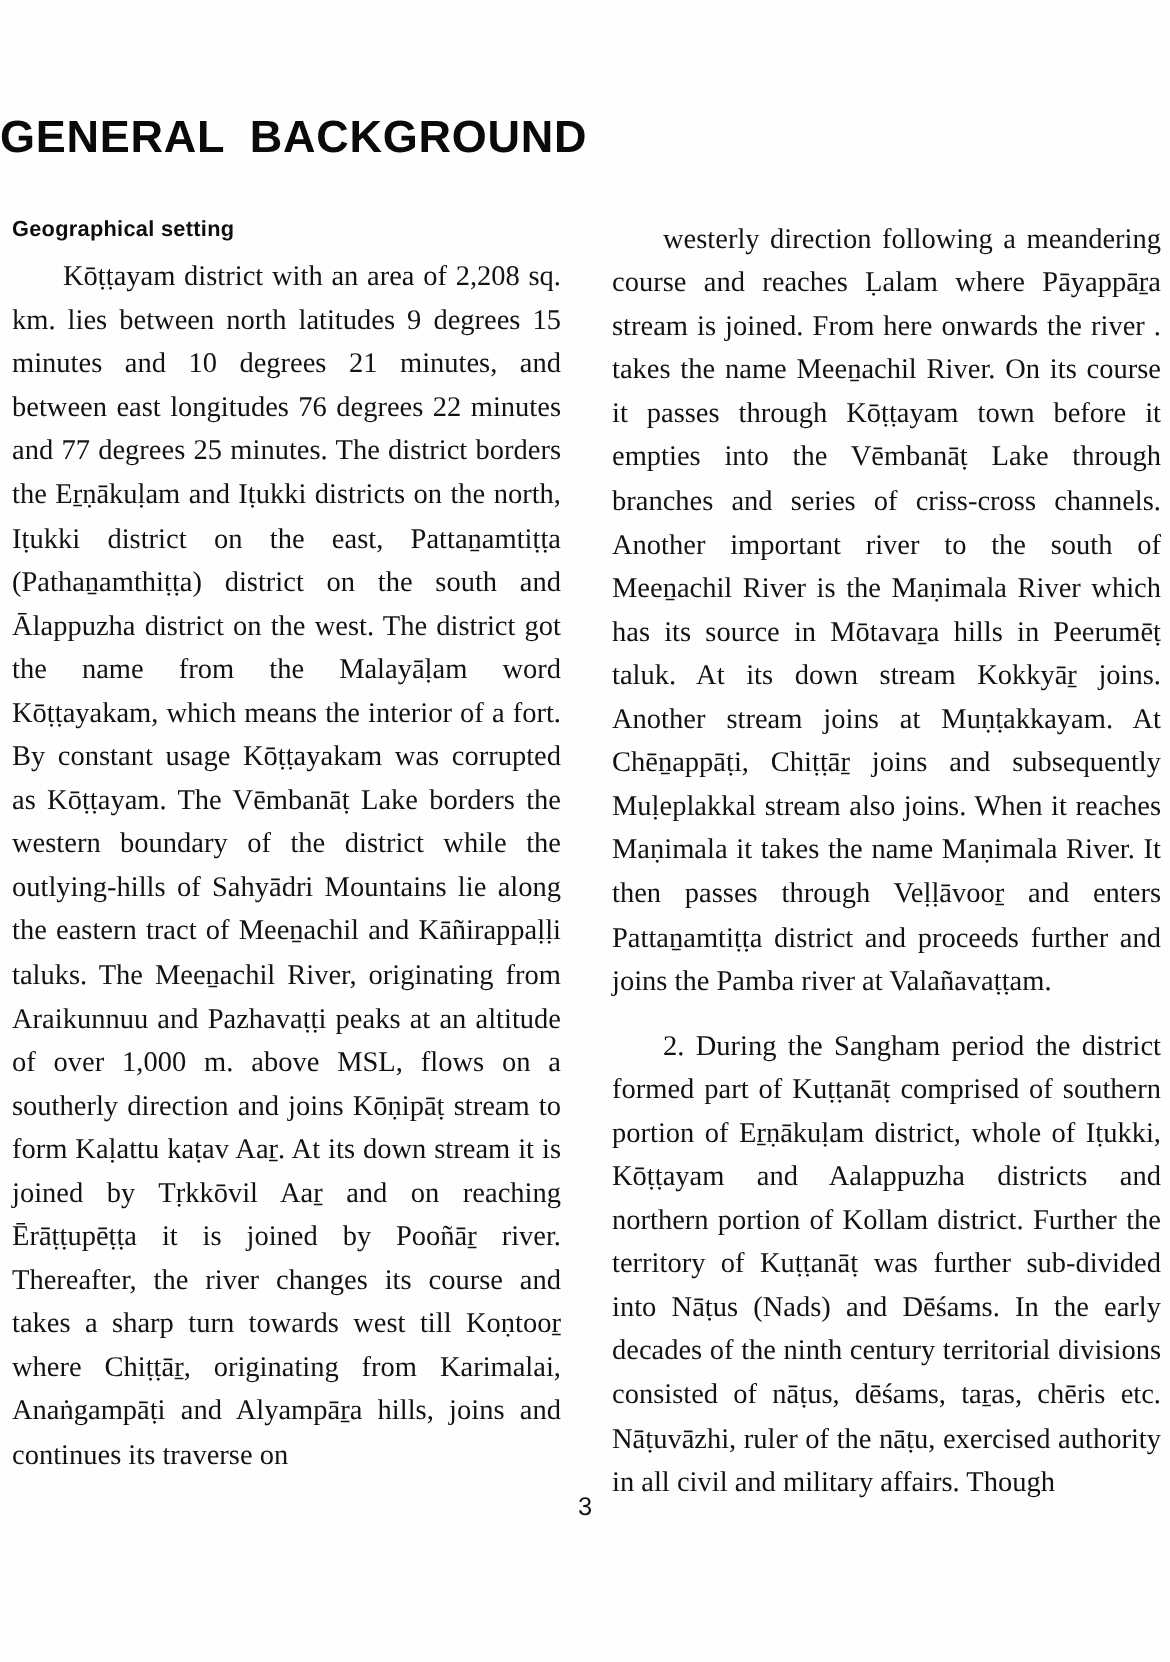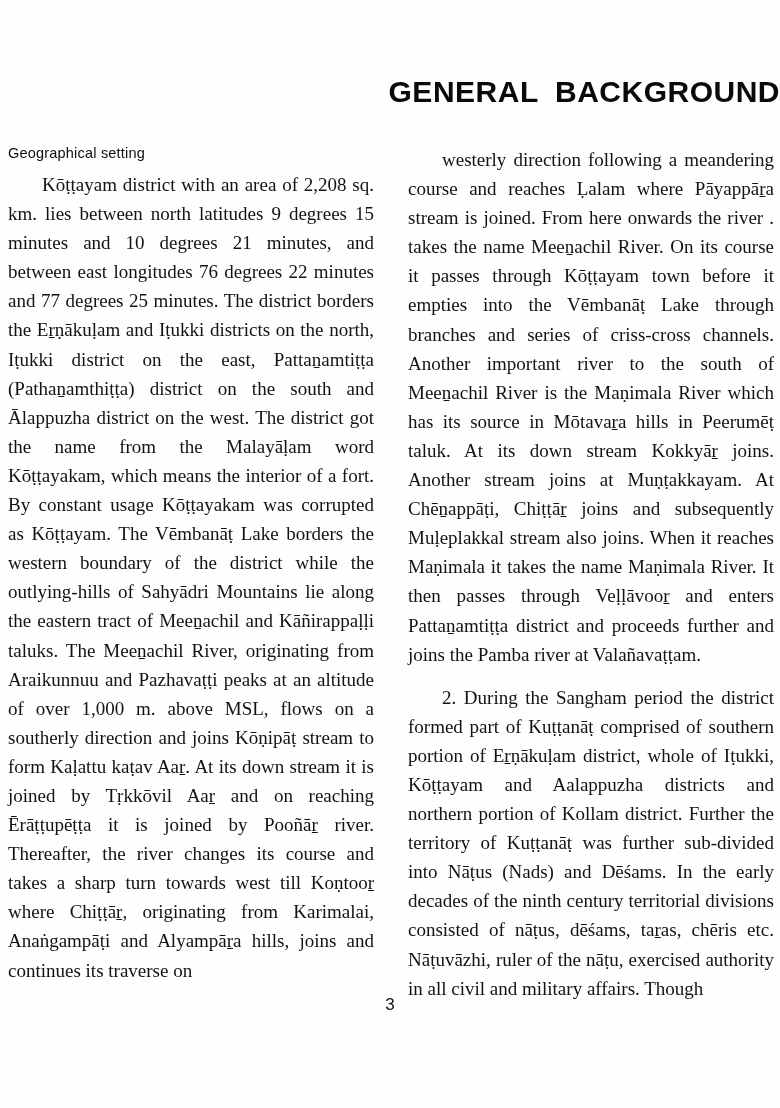--- a/index.html
+++ b/index.html
@@ -23,21 +23,21 @@
     width: 780px;
     height: 1108px;
     background: #fefefe;
   }
 
   .page-title {
     position: absolute;
     left: 0;
     top: 55px;
     width: 780px;
-    text-align: right;
+    text-align: left;
     font-family: "Liberation Sans", "DejaVu Sans", sans-serif;
     font-weight: bold;
     font-size: 30px;
     letter-spacing: 0.5px;
     word-spacing: 8px;
     color: #0a0a0a;
   }
 
   .columns {
     position: absolute;
@@ -49,21 +49,21 @@
     flex-direction: row;
     justify-content: space-between;
   }
 
   .column {
     width: 366px;
   }
 
   .section-heading {
     font-family: "Liberation Sans", "DejaVu Sans", sans-serif;
-    font-weight: normal;
+    font-weight: bold;
     font-size: 14.5px;
     color: #0d0d0d;
     margin: 0 0 9px 0;
     letter-spacing: 0.2px;
   }
 
   p.body-par {
     margin: 0 0 14px 0;
     font-size: 19px;
     line-height: 29.1px;

